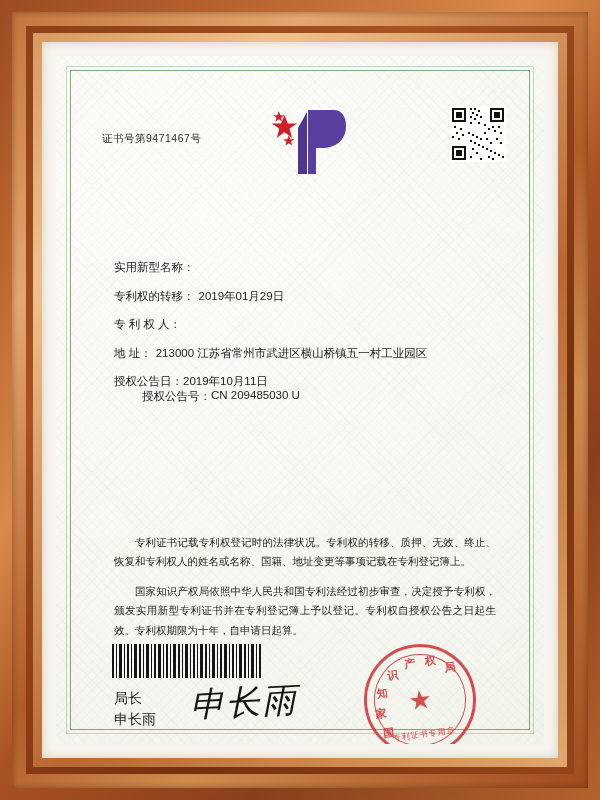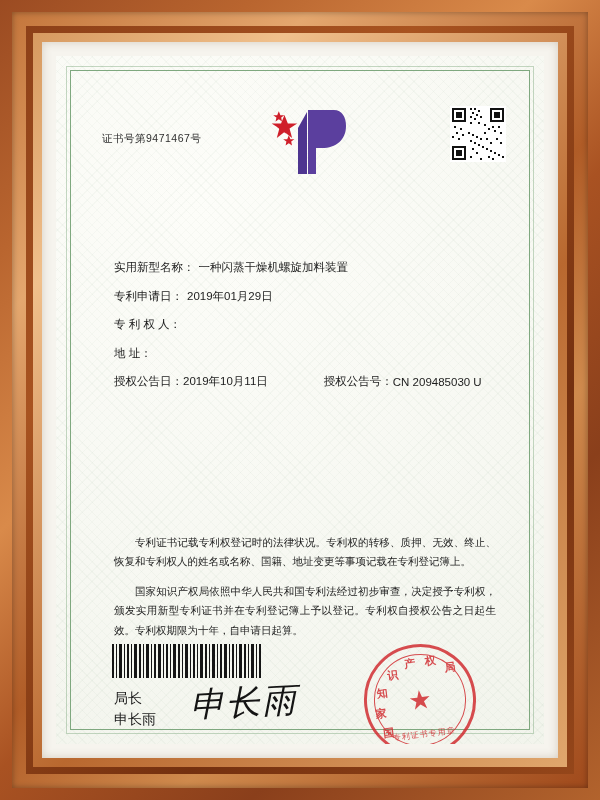--- a/index.html
+++ b/index.html
@@ -131,23 +131,24 @@
     flex: 0 0 auto;
   }
   .field .val {
     margin-left: 4px;
   }
   .field-row2 {
     display: flex;
     font-size: 11.5px;
     color: #1c1c1c;
     margin-bottom: 13px;
+    flex-direction: column;
   }
   .field-row2 .seg { display: flex; }
-  .field-row2 .seg.second { margin-left: 56px; align-items: center; }
+  .field-row2 .seg.second { margin-left: 28px; }
 
   
   .paras {
     position: absolute;
     left: 12px; right: 12px; top: 430px;
   }
   .para {
     font-size: 10.5px;
     line-height: 1.85;
     color: #1c1c1c;
@@ -326,31 +327,31 @@
             <rect x="20" y="18" width="1" height="1"></rect>
               <rect x="18" y="16" width="1" height="1"></rect>
           </g>
         </svg>
       </div>
 
 
       <div class="fields">
         <div class="field">
           <span class="lbl">实用新型名称：</span>
-          <span class="val">一种闪蒸干燥机螺旋加料装置</span>
         </div>
         <div class="field">
-          <span class="lbl">专利申请日：</span>
+          <span class="lbl">专利权的转移：</span>
           <span class="val">2019年01月29日</span>
         </div>
         <div class="field">
           <span class="lbl">专 利 权 人：</span>
         </div>
         <div class="field">
           <span class="lbl">地 址：</span>
+          <span class="val">213000 江苏省常州市武进区横山桥镇五一村工业园区</span>
         </div>
         <div class="field-row2">
           <span class="seg">
             <span class="lbl">授权公告日：</span>
             <span class="val">2019年10月11日</span>
           </span>
           <span class="seg second">
             <span class="lbl">授权公告号：</span>
             <span class="val">CN 209485030 U</span>
           </span>

